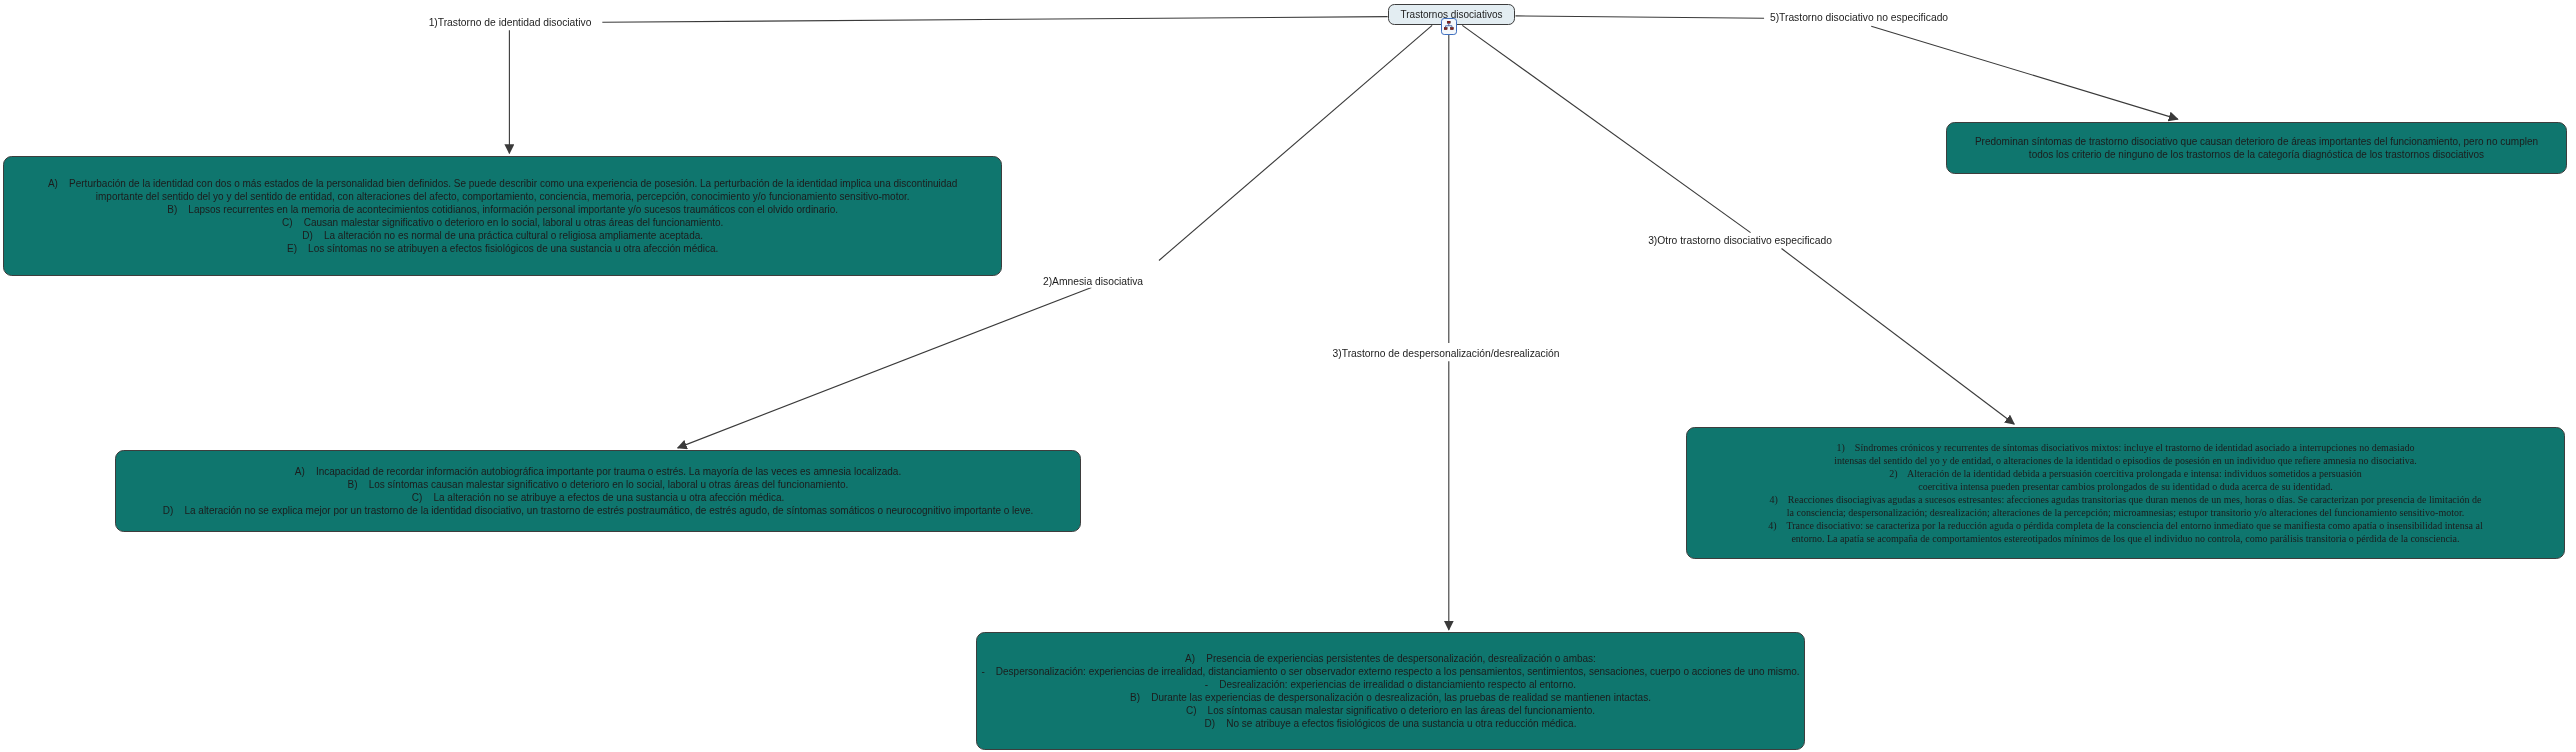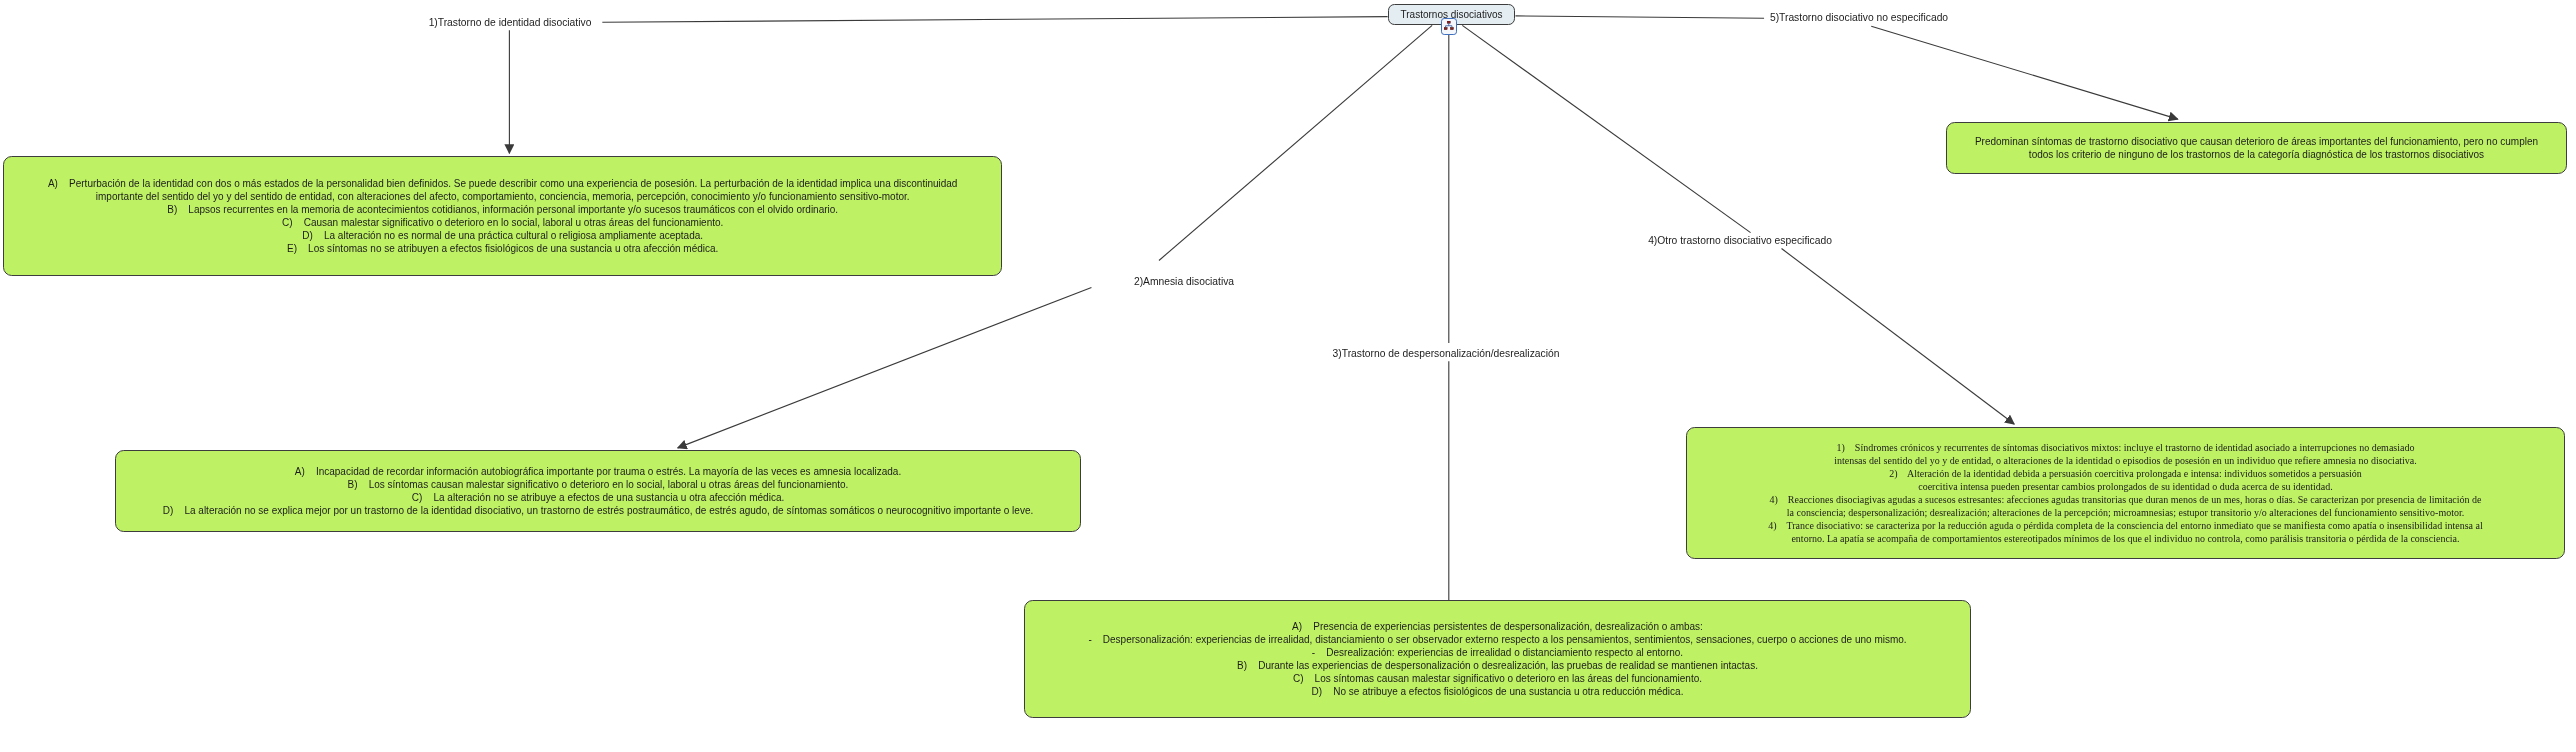--- a/index.html
+++ b/index.html
@@ -9,21 +9,21 @@
     width: 2576px;
     height: 752px;
     background: #ffffff;
     overflow: hidden;
   }
   #wires { position: absolute; left: 0; top: 0; width: 2576px; height: 752px; }
 
   .concept-box {
     position: absolute;
     box-sizing: border-box;
-    background: #bef264;
+    background: #0f766e;
     border: 1.1px solid #3d3d3d;
     border-radius: 8.7px;
     display: flex;
     flex-direction: column;
     align-items: center;
     justify-content: center;
     font-size: 10px;
     line-height: 13px;
     text-align: right;
   }
@@ -60,26 +60,26 @@
     position: absolute;
     transform: translate(-50%, -50%);
     background: #ffffff;
     padding: 0.8px 2.4px;
     font-size: 10.3px;
     white-space: nowrap;
   }
 
   #b1 { left: 3.2px;    top: 156px; width: 999px; height: 120px; }
   #b2 { left: 115px;  top: 450px; width: 966px; height: 82px; }
-  #b3 { left: 976px; top: 600px; width: 947px; height: 118px; margin-left: 48px; }
+  #b3 { left: 976px; top: 632px; width: 829px; height: 118px; }
   #b4 { left: 1686px; top: 427px; width: 879px; height: 132px; font-family: Liberation Serif, serif; }
   #b5 { left: 1946px; top: 122px; width: 621px;  height: 52px;  }
 
   #l1 { left: 510px;  top: 22px;  }
-  #l2 { left: 1184px; top: 281px; text-align: center; }
+  #l2 { left: 1093px; top: 281px; text-align: center; }
   #l3 { left: 1446px; top: 353px; }
   #l4 { left: 1740px; top: 240px; }
   #l5 { left: 1859px; top: 17.5px;  }
 </style>
 </head>
 <body>
 
 <div id="canvas">
 
   <svg id="wires" viewBox="0 0 3243 947" xmlns="http://www.w3.org/2000/svg">
@@ -117,21 +117,21 @@
       <line x1="2" y1="6" x2="2" y2="8" stroke="#2a4d9b" stroke-width="1"></line>
       <line x1="10" y1="6" x2="10" y2="8" stroke="#2a4d9b" stroke-width="1"></line>
       <rect x="0" y="8" width="4" height="3" fill="#8b2020" stroke="#2a1414" stroke-width="0.5"></rect>
       <rect x="8" y="8" width="4" height="3" fill="#8b2020" stroke="#2a1414" stroke-width="0.5"></rect>
     </svg>
   </div>
 
   <div class="link-label" id="l1">1)Trastorno de identidad disociativo</div>
   <div class="link-label" id="l2">2)Amnesia disociativa</div>
   <div class="link-label" id="l3">3)Trastorno de despersonalización/desrealización</div>
-  <div class="link-label" id="l4">4)Otro trastorno disociativo especificado</div>
+  <div class="link-label" id="l4">3)Otro trastorno disociativo especificado</div>
   <div class="link-label" id="l5">5)Trastorno disociativo no especificado</div>
 
   <div class="concept-box" id="b1">
       <div class="crit-line">A)    Perturbación de la identidad con dos o más estados de la personalidad bien definidos. Se puede describir como una experiencia de posesión. La perturbación de la identidad implica una discontinuidad</div>
       <div class="crit-line">importante del sentido del yo y del sentido de entidad, con alteraciones del afecto, comportamiento, conciencia, memoria, percepción, conocimiento y/o funcionamiento sensitivo-motor.</div>
       <div class="crit-line">B)    Lapsos recurrentes en la memoria de acontecimientos cotidianos, información personal importante y/o sucesos traumáticos con el olvido ordinario.</div>
       <div class="crit-line">C)    Causan malestar significativo o deterioro en lo social, laboral u otras áreas del funcionamiento.</div>
       <div class="crit-line">D)    La alteración no es normal de una práctica cultural o religiosa ampliamente aceptada.</div>
       <div class="crit-line">E)    Los síntomas no se atribuyen a efectos fisiológicos de una sustancia u otra afección médica.</div>
     </div>

